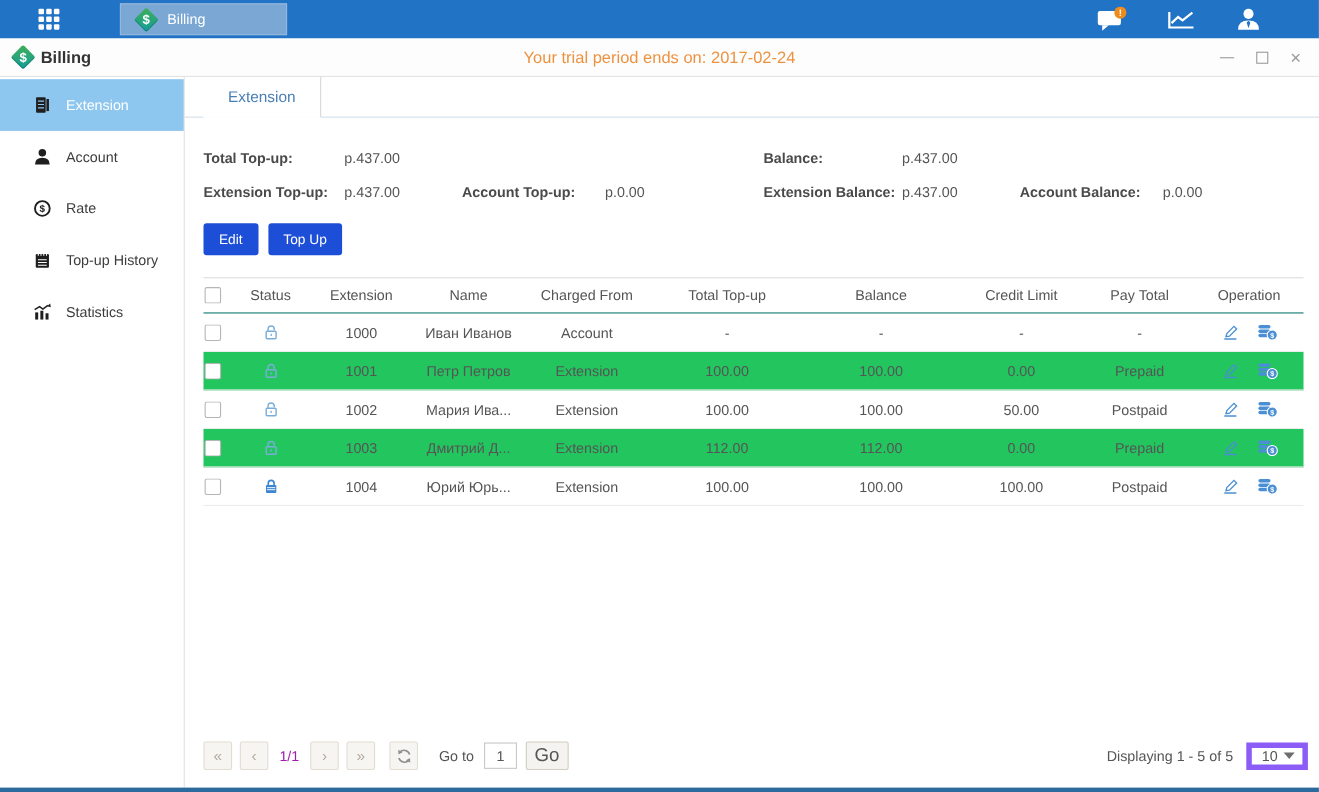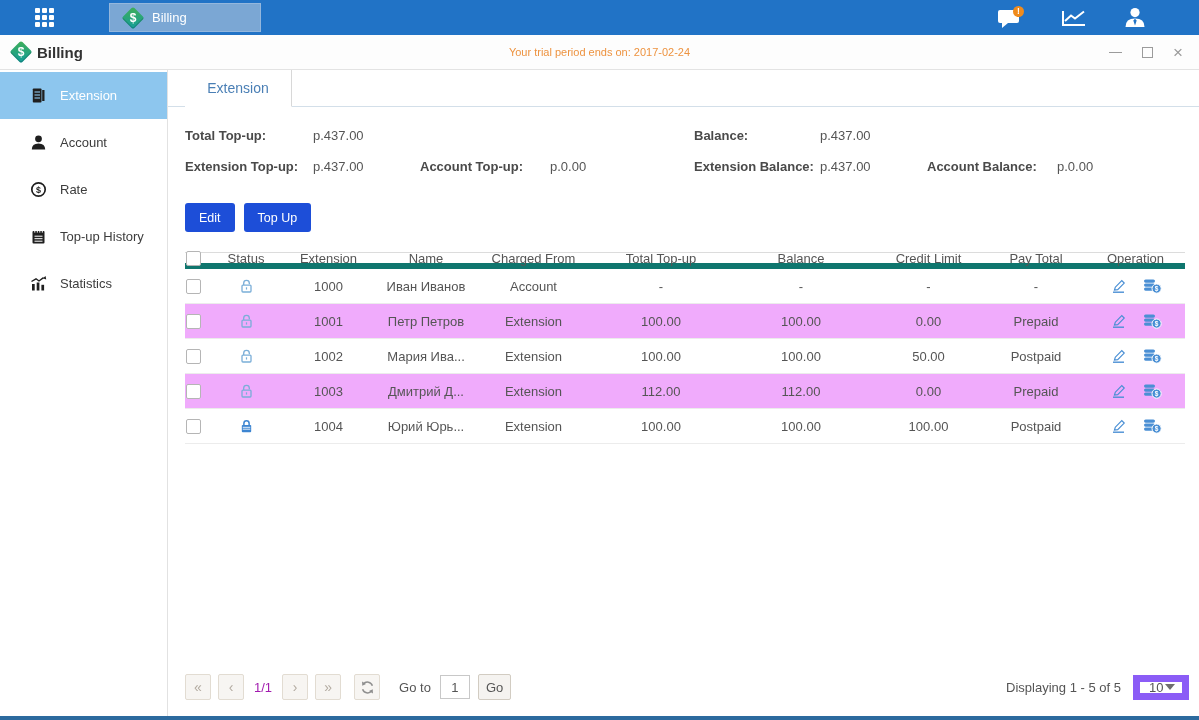--- a/index.html
+++ b/index.html
@@ -18,21 +18,21 @@
   .diamond b { position:absolute; inset:0; display:flex; align-items:center; justify-content:center; color:#fff; font-size:12px; }
   .app-tab .label { margin-left:8px; }
   .topbar-right { margin-left:auto; margin-right:52px; display:flex; align-items:center; gap:36px; }
   .tb-icon { cursor:pointer; display:flex; }
 
   
   .titlebar { height:35px; background:#fdfdfd; border-bottom:1px solid #e3e3e3; display:flex; align-items:center; position:relative; }
   .titlebar .diamond { width:20px; height:20px; margin-left:11px; }
   .titlebar .diamond::before { inset:2px; }
   .app-title { margin-left:6px; font-size:15px; font-weight:bold; color:#333; }
-  .trial { position:absolute; left:0; right:0; text-align:center; color:#ed9340; font-size:11px; pointer-events:none; }
+  .trial { position:absolute; left:0; right:0; text-align:center; color:#ed9340; font-size:15px; pointer-events:none; }
   .win-controls { margin-left:auto; margin-right:16px; display:flex; align-items:center; gap:20px; z-index:2; }
   .wc-min { width:13px; height:1px; background:#9b9b9b; cursor:pointer; }
   .wc-max { width:11px; height:11px; border:1px solid #9b9b9b; cursor:pointer; }
   .wc-close { color:#9b9b9b; font-size:17px; line-height:11px; cursor:pointer; }
 
   
   .main { display:flex; height:646px; }
   .sidebar { width:168px; border-right:1px solid #e2e2e2; padding-top:2px; flex:0 0 auto; }
   .side-item { height:47px; display:flex; align-items:center; padding-left:30px; gap:13px; color:#3c3c3c; cursor:pointer; }
   .side-item.active { background:#8dc6ee; color:#fff; }
@@ -41,56 +41,56 @@
   .content { flex:1; padding-left:17px; position:relative; }
 
   
   .tabstrip { height:37px; border-bottom:1px solid #d3dfe9; margin-left:-17px; padding-left:17px; }
   .tab { display:inline-flex; align-items:center; justify-content:center; height:37px; width:107px; margin-bottom:-1px;
          background:#fff; border-right:1px solid #d8d8d8; border-bottom:1px solid #fff; color:#4a7fb5; font-size:14px; cursor:pointer; }
 
   
   .summary { display:flex; margin-top:21px; }
   .sum-half { width:509px; }
-  .sum-row { height:31px; display:flex; }
+  .sum-row { height:31px; display:flex; align-items:center; }
   .slab { font-weight:bold; color:#4a4a4a; }
   .w1 { width:128px; } .w1r { width:126px; }
   .v1 { width:107px; }
   .w2 { width:130px; }
 
   
   .actions { margin-top:13px; display:flex; gap:9px; }
   .btn { height:29px; padding:0 14px; background:#1d4ed8; border:none; border-radius:3px; color:#fff; font-size:12.5px;
          font-family:"Liberation Sans", sans-serif; cursor:pointer; }
 
   
   .table { margin-top:20px; width:1000px; }
   .thead, .trow { display:grid; grid-template-columns:26px 70px 95px 100px 115px 140px 140px 115px 100px 99px; align-items:center; }
-  .thead { height:17px; border-top:1px solid #dcdcdc; border-bottom:6px solid #0f766e; color:#555; }
+  .thead { height:33px; border-top:1px solid #dcdcdc; border-bottom:1px solid #0f766e; color:#555; }
   .trow { height:35px; border-bottom:1px solid #ececec; color:#555; }
-  .trow.alt { background:#f0abfc; }
+  .trow.alt { background:#22c55e; }
   .cell { display:flex; align-items:center; justify-content:center; text-align:center; overflow:hidden; white-space:nowrap; }
   .cb-cell { justify-content:flex-start; padding-left:1px; }
   .cb { width:15px; height:15px; border:1px solid #b5b5b5; border-radius:2px; background:#fff; cursor:pointer; display:inline-block; }
   .op-cell { gap:16px; }
   .op-cell span { display:flex; cursor:pointer; }
 
   
   .pagebar { position:absolute; left:17px; right:14px; bottom:16px; display:flex; align-items:center; }
   .pg-btn { width:26px; height:26px; background:#f7f5f2; border:1px solid #e2dcd2; border-radius:2px; margin-right:7px;
             display:flex; align-items:center; justify-content:center; color:#b3aba1; font-size:14px; cursor:pointer; }
   .pg-ind { margin:0 10px 0 3px; color:#a21caf; }
   .goto-label { margin:0 9px 0 12px; color:#555; }
   .goto-input { width:30px; height:24px; border:1px solid #c8c8c8; text-align:center; font-size:13px; color:#555;
                 font-family:"Liberation Sans", sans-serif; margin-right:8px; }
   .go-btn { height:26px; padding:0 7px; background:#f5f3f0; border:1px solid #d2ccc2; border-radius:2px; color:#555;
-            font-size:13px; font-family:"Liberation Sans", sans-serif; cursor:pointer; }
+            font-size:17px; font-family:"Liberation Sans", sans-serif; cursor:pointer; }
   .pg-right { margin-left:auto; display:flex; align-items:center; gap:12px; }
   .displaying { color:#555; }
-  .pagesize { width:56px; height:25px; border:7px solid #8b5cf6; background:#fff; display:flex; align-items:center; cursor:pointer; }
+  .pagesize { width:56px; height:25px; border:5px solid #8b5cf6; background:#fff; display:flex; align-items:center; cursor:pointer; }
   .pagesize .val { margin-left:9px; color:#555; }
   .caret { margin-left:auto; margin-right:7px; width:0; height:0; border-left:5px solid transparent; border-right:5px solid transparent; border-top:6px solid #6e6e6e; }
 
   .bottom-strip { position:absolute; left:0; right:0; bottom:0; height:4px; background:#2c6a9e; }
 </style>
 </head>
 <body>
 
 <div class="topbar">
   <div class="apps-grid">

